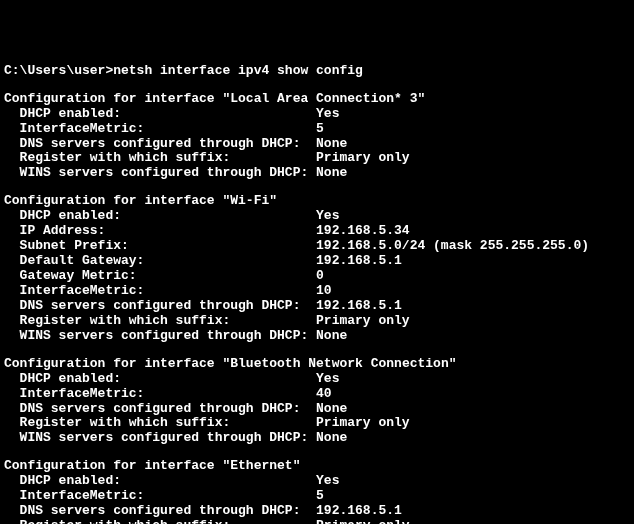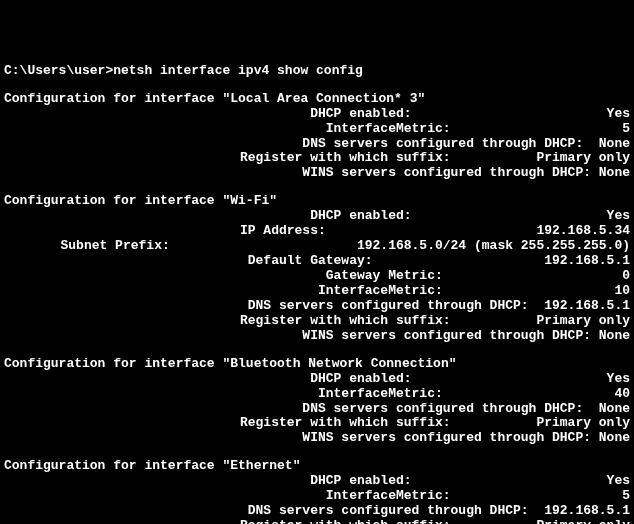--- a/index.html
+++ b/index.html
@@ -11,21 +11,21 @@
       font-size: 13px;
       line-height: 1.15;
       width: 634px;
       height: 524px;
       box-sizing: border-box;
       white-space: pre;
       font-weight: bold;
       overflow: hidden;
     }
     .row { display: flex; }
-    .indent1 { padding-left: 2ch; justify-content: flex-end; }
+    .indent1 { padding-left: 2ch; }
     .label { display: inline-block; width: 38ch; }
     .val {}
     .blank { height: 1em; }
   </style>
 </head>
 <body>
 
 
 
 <div id="term"><div class="row"><span>C:\Users\user&gt;</span><span>netsh interface ipv4 show config</span></div><div class="blank"></div><div class="row"><span>Configuration for interface "</span><span>Local Area Connection* 3</span><span>"</span></div><div class="row indent1"><span class="label">DHCP enabled:</span><span class="val">Yes</span></div><div class="row indent1"><span class="label">InterfaceMetric:</span><span class="val">5</span></div><div class="row indent1"><span class="label">DNS servers configured through DHCP:</span><span class="val">None</span></div><div class="row indent1"><span class="label">Register with which suffix:</span><span class="val">Primary only</span></div><div class="row indent1"><span class="label">WINS servers configured through DHCP:</span><span class="val">None</span></div><div class="blank"></div><div class="row"><span>Configuration for interface "</span><span>Wi-Fi</span><span>"</span></div><div class="row indent1"><span class="label">DHCP enabled:</span><span class="val">Yes</span></div><div class="row indent1"><span class="label">IP Address:</span><span class="val">192.168.5.34</span></div><div class="row indent1"><span class="label">Subnet Prefix:</span><span class="val">192.168.5.0/24 (mask 255.255.255.0)</span></div><div class="row indent1"><span class="label">Default Gateway:</span><span class="val">192.168.5.1</span></div><div class="row indent1"><span class="label">Gateway Metric:</span><span class="val">0</span></div><div class="row indent1"><span class="label">InterfaceMetric:</span><span class="val">10</span></div><div class="row indent1"><span class="label">DNS servers configured through DHCP:</span><span class="val">192.168.5.1</span></div><div class="row indent1"><span class="label">Register with which suffix:</span><span class="val">Primary only</span></div><div class="row indent1"><span class="label">WINS servers configured through DHCP:</span><span class="val">None</span></div><div class="blank"></div><div class="row"><span>Configuration for interface "</span><span>Bluetooth Network Connection</span><span>"</span></div><div class="row indent1"><span class="label">DHCP enabled:</span><span class="val">Yes</span></div><div class="row indent1"><span class="label">InterfaceMetric:</span><span class="val">40</span></div><div class="row indent1"><span class="label">DNS servers configured through DHCP:</span><span class="val">None</span></div><div class="row indent1"><span class="label">Register with which suffix:</span><span class="val">Primary only</span></div><div class="row indent1"><span class="label">WINS servers configured through DHCP:</span><span class="val">None</span></div><div class="blank"></div><div class="row"><span>Configuration for interface "</span><span>Ethernet</span><span>"</span></div><div class="row indent1"><span class="label">DHCP enabled:</span><span class="val">Yes</span></div><div class="row indent1"><span class="label">InterfaceMetric:</span><span class="val">5</span></div><div class="row indent1"><span class="label">DNS servers configured through DHCP:</span><span class="val">192.168.5.1</span></div><div class="row indent1"><span class="label">Register with which suffix:</span><span class="val">Primary only</span></div></div>

